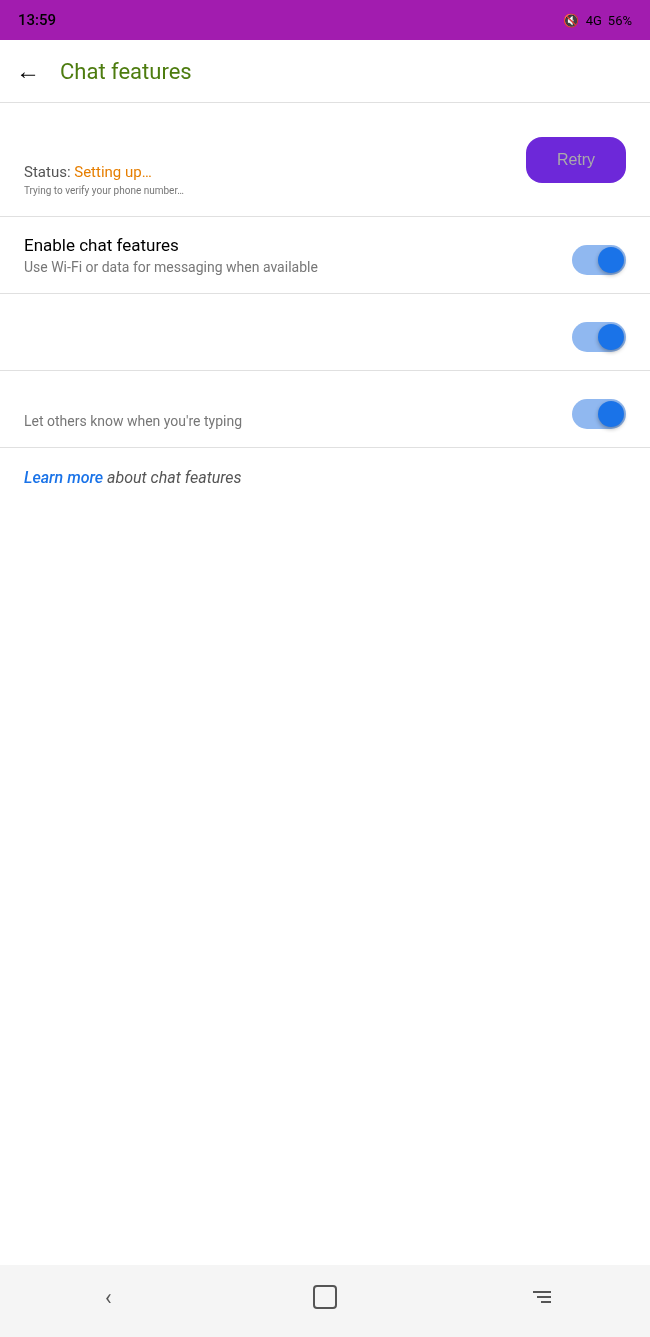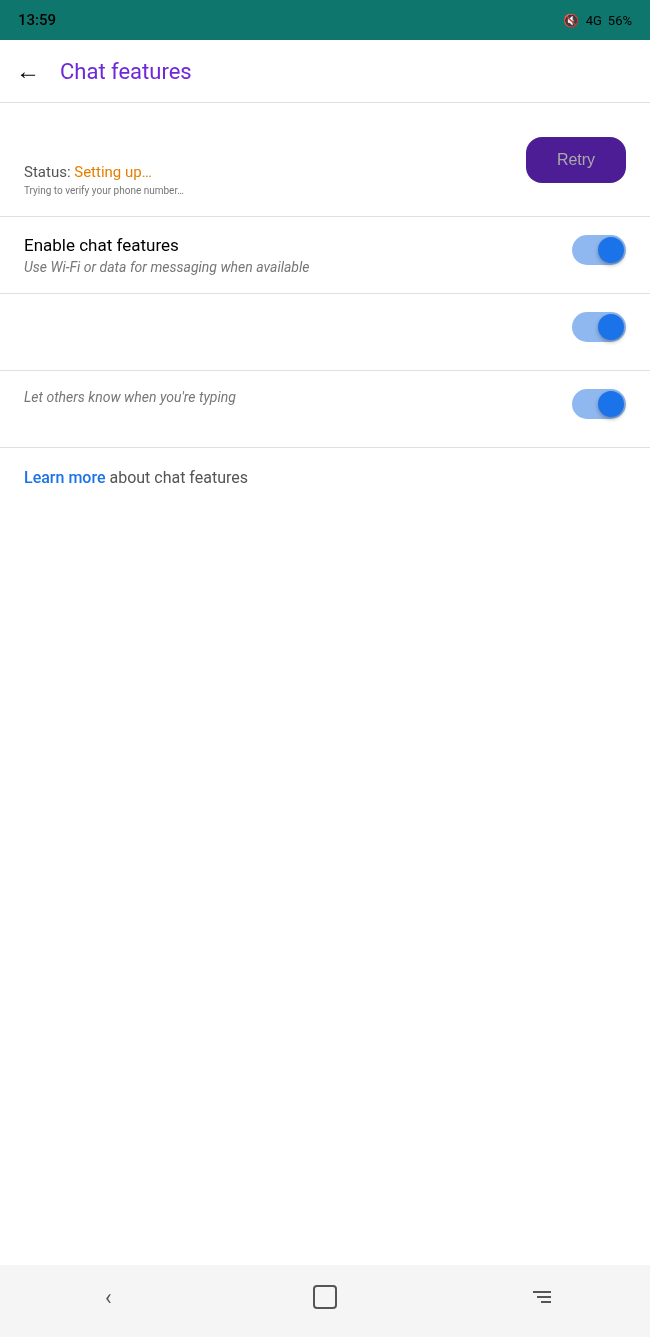--- a/index.html
+++ b/index.html
@@ -9,21 +9,21 @@
       height: 1337px;
       background: #ffffff;
       font-family: 'Roboto', Arial, sans-serif;
       overflow: hidden;
       position: relative;
     }
 
     
     .status-bar {
       height: 40px;
-      background: #0f766e;
+      background: #a21caf;
       display: flex;
       align-items: center;
       justify-content: space-between;
       padding: 0 18px;
     }
 
     .status-time {
       font-size: 15px;
       font-weight: 500;
       color: #000;
@@ -53,21 +53,21 @@
 
     .back-arrow {
       font-size: 24px;
       color: #000;
       cursor: pointer;
     }
 
     .toolbar-title {
       font-size: 22px;
       font-weight: 400;
-      color: #6d28d9;
+      color: #4d7c0f;
     }
 
     
     .divider {
       height: 1px;
       background: #e0e0e0;
       margin: 0;
     }
 
     
@@ -94,55 +94,54 @@
       color: #e67e00;
       font-weight: 400;
     }
 
     .status-subtext {
       font-size: 10px;
       color: #777;
     }
 
     .retry-button {
-      background: #4c1d95;
+      background: #6d28d9;
       border: none;
       border-radius: 16px;
       padding: 14px 24px;
       font-size: 16px;
       color: #aaa;
       cursor: pointer;
       font-weight: 400;
       min-width: 100px;
     }
 
     
     .setting-row {
       padding: 18px 24px;
       display: flex;
-      align-items: flex-start;
+      align-items: flex-end;
       justify-content: space-between;
       min-height: 76px;
     }
 
     .setting-text {
       flex: 1;
     }
 
     .setting-title {
       font-size: 17px;
       color: #000;
       font-weight: 400;
       margin-bottom: 4px;
     }
 
     .setting-subtitle {
       font-size: 14px;
       color: #777;
-      font-style: italic;
     }
 
     
     .toggle {
       position: relative;
       width: 54px;
       height: 30px;
       flex-shrink: 0;
     }
 
@@ -168,20 +167,21 @@
     }
 
     
     .learn-more-section {
       padding: 20px 24px;
     }
 
     .learn-more-text {
       font-size: 16px;
       color: #555;
+      font-style: italic;
     }
 
     .learn-more-link {
       color: #1a73e8;
       font-weight: 500;
       text-decoration: none;
     }
 
     
     .nav-bar {

